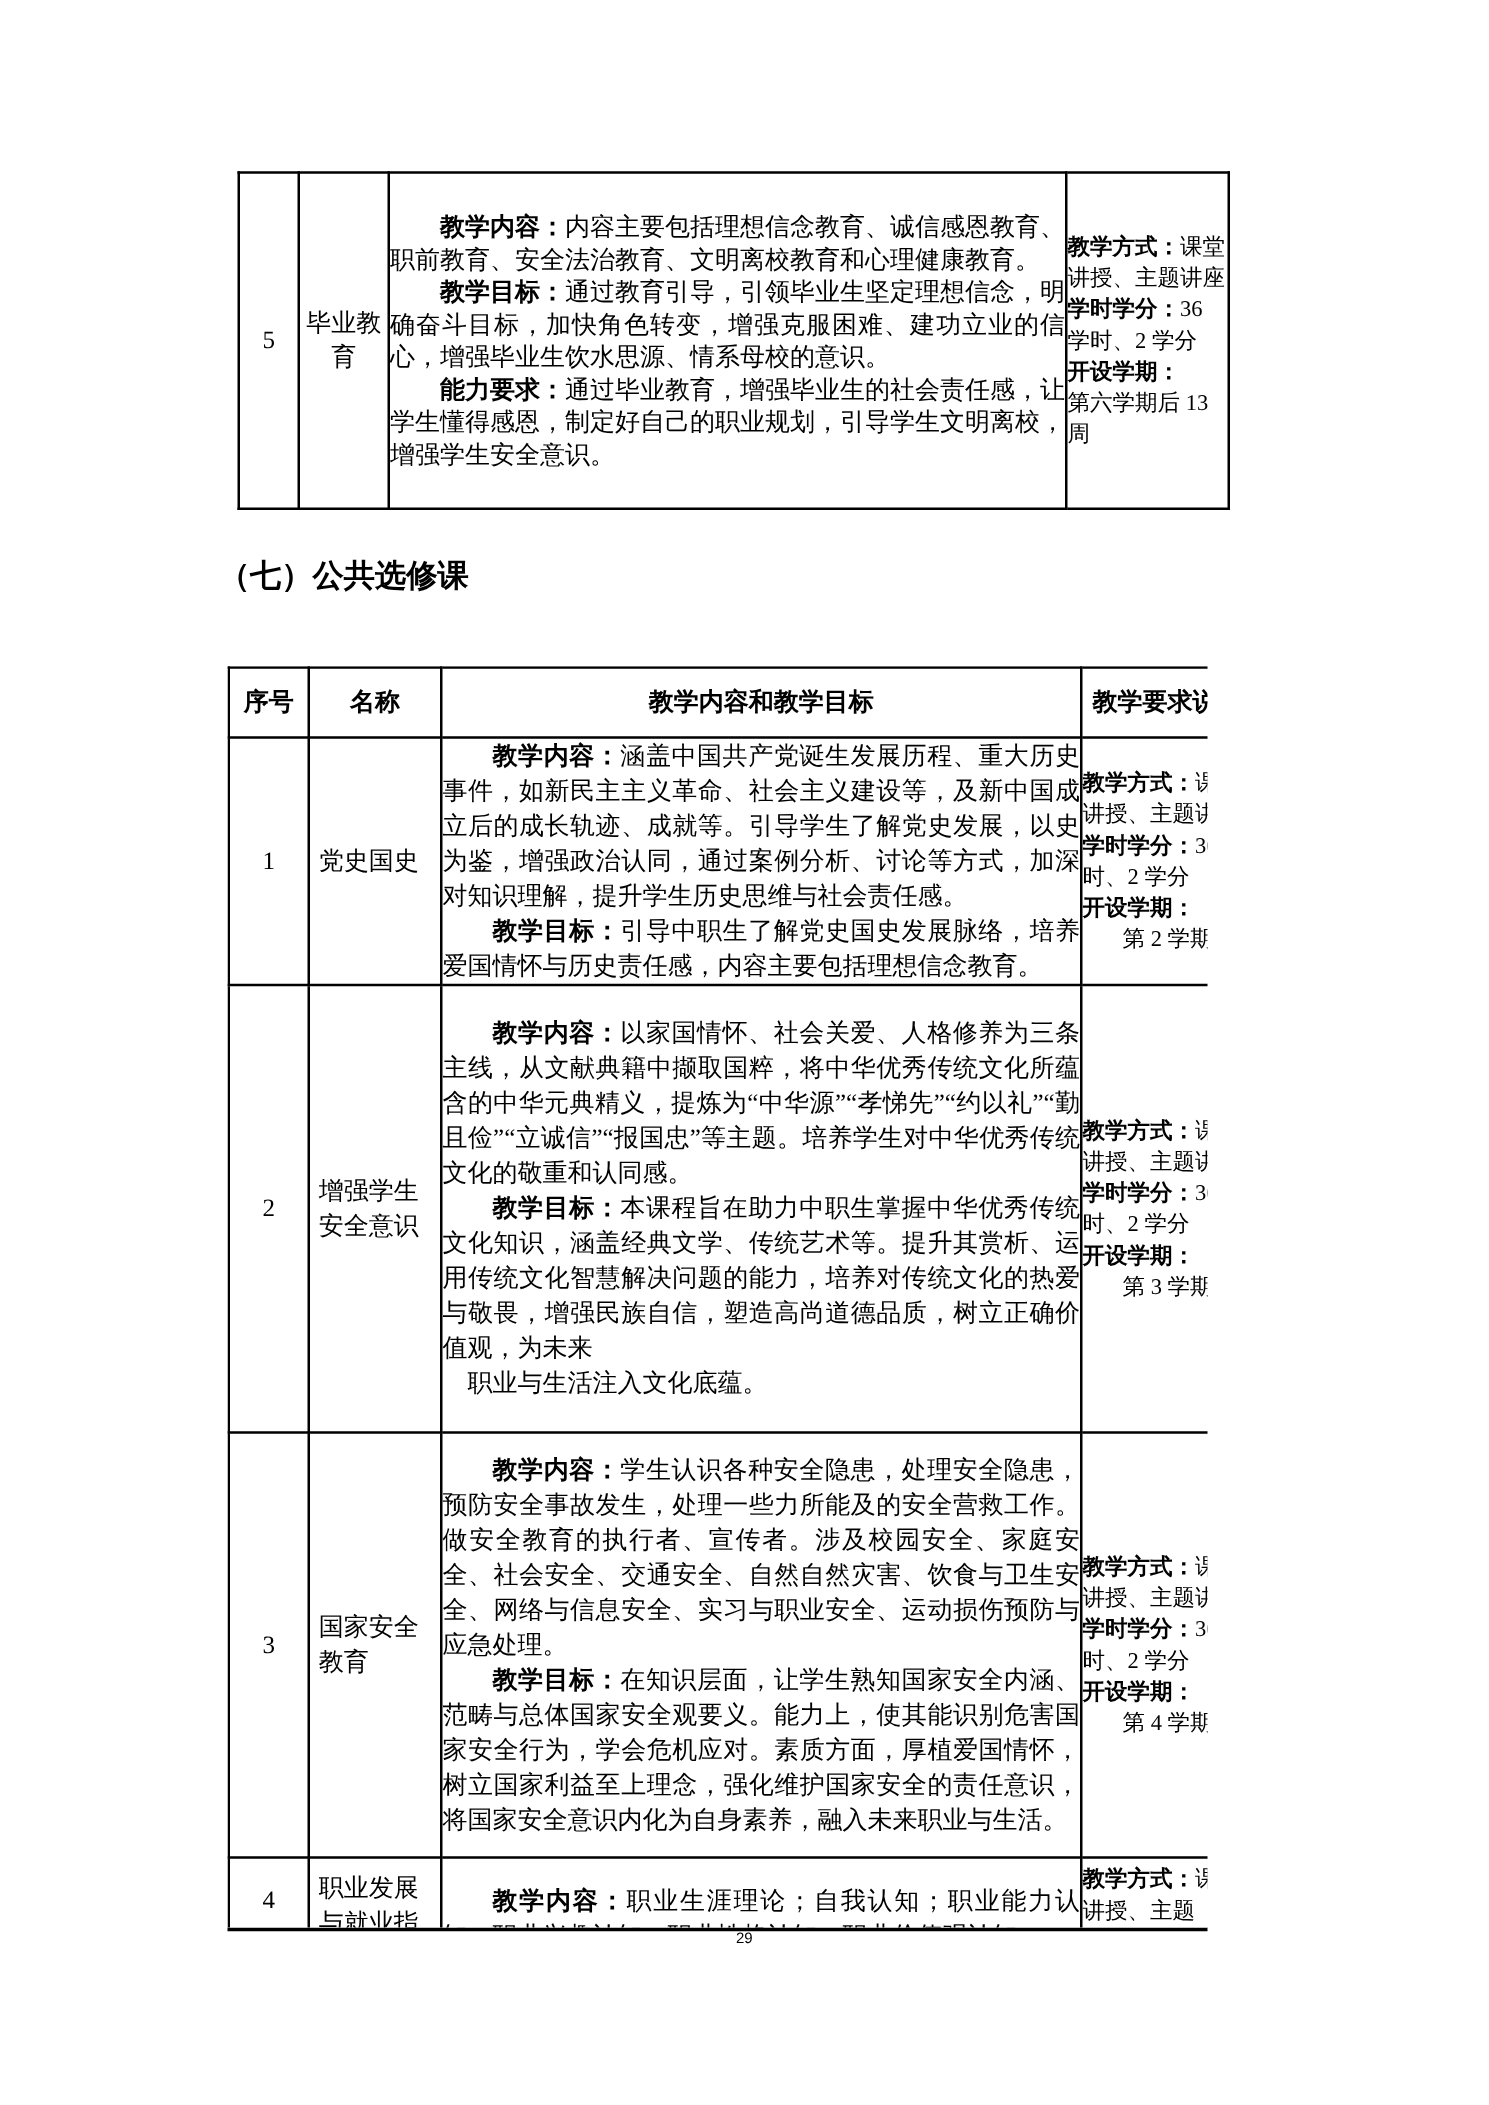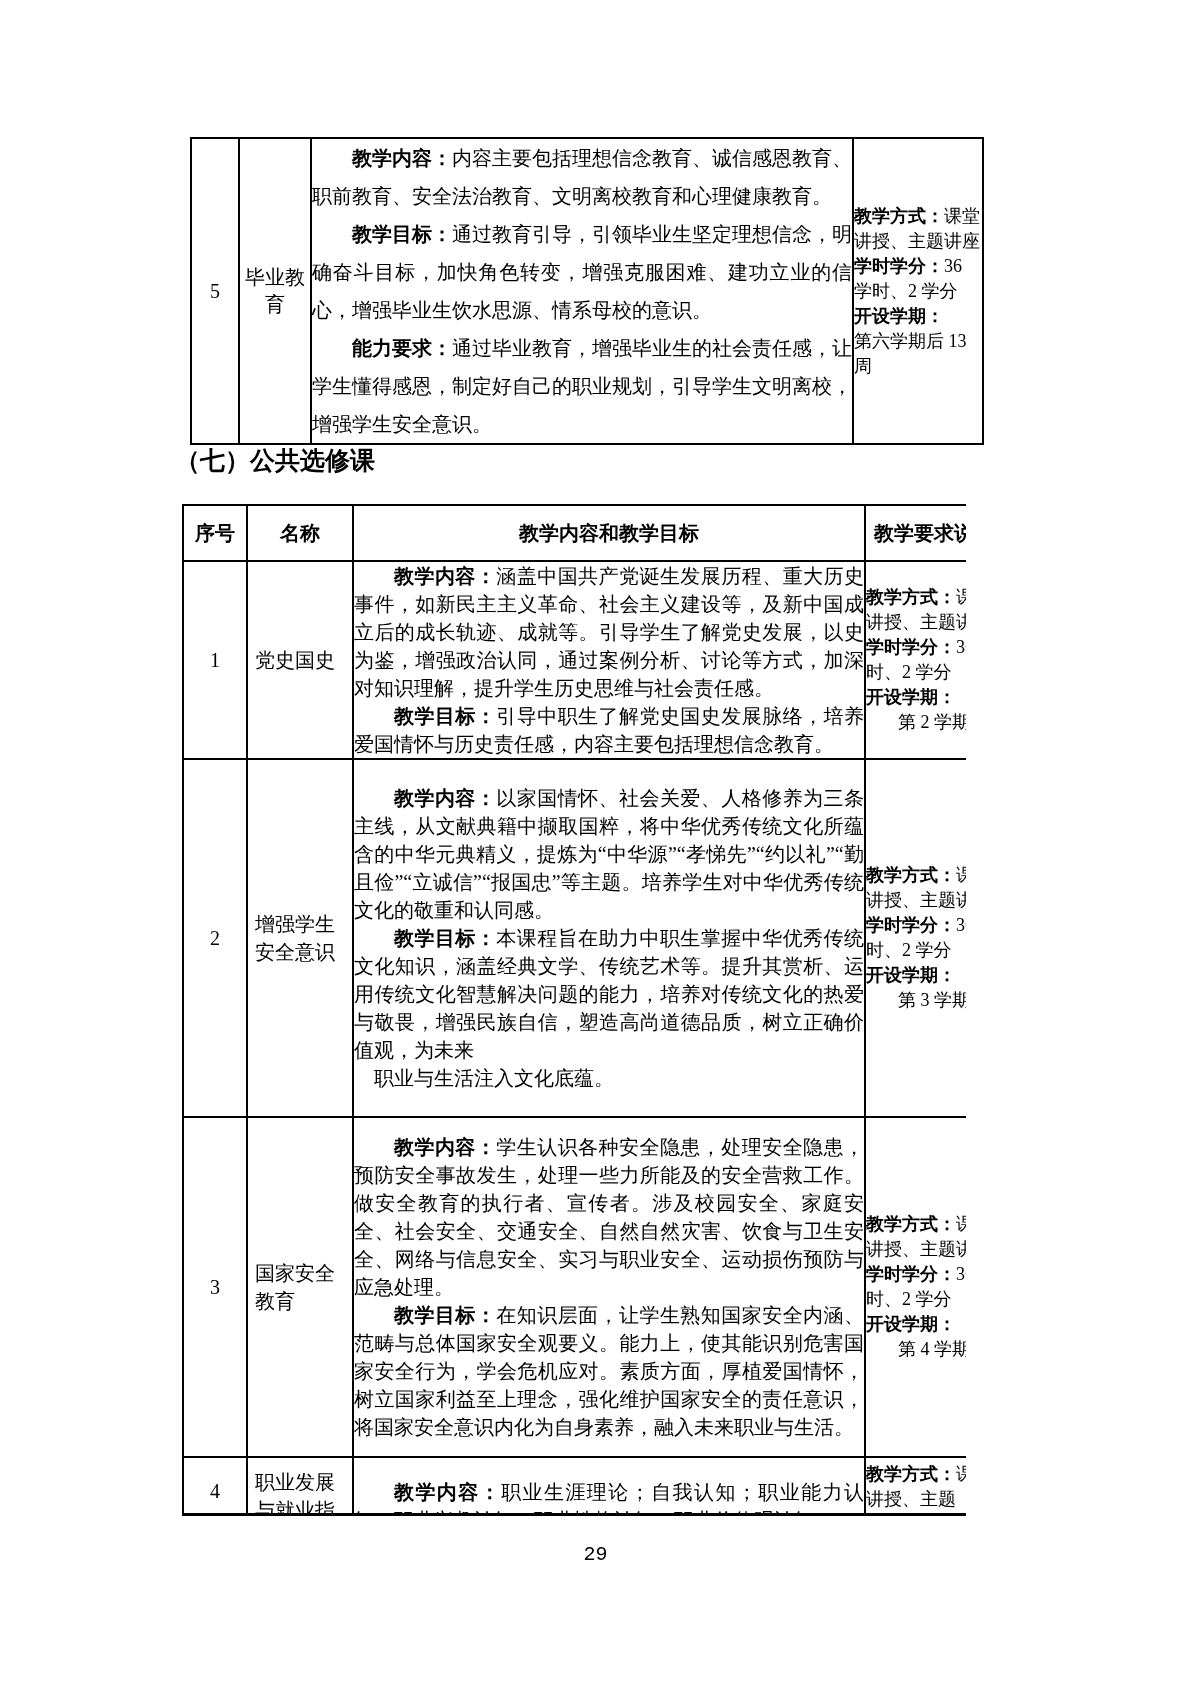--- a/index.html
+++ b/index.html
@@ -14,21 +14,21 @@
   }
   table.tbl{border-collapse:collapse;table-layout:fixed;background:#fff;}
   table.tbl td,table.tbl th{border:2px solid #000;vertical-align:middle;padding:0;word-break:break-all;}
 
   
   .top{position:absolute;left:190px;top:137px;width:780px;}
   .top td{height:267px;}
   .top .c-idx{width:46px;text-align:center;font-size:20px;}
   .top .c-name{width:66px;text-align:center;font-size:20px;line-height:27px;padding:0 2px;}
   .top .c-content{width:540px;}
-  .top .c-content{font-size:20px;line-height:38px;margin-left:32px;}
+  .top .c-content{font-size:20px;line-height:26px;margin-left:32px;}
   .top .c-req{width:128px;}
 
   
   .c-content{padding:3px 6px;text-align:justify;}
   .para{margin:0;text-indent:2em;}
   .para.noind{text-indent:0;padding-left:20px;}
   .lbl{font-weight:bold;}
   .c-req{padding:3px 4px;font-size:18px;line-height:25px;text-align:left;}
   .c-req .para{text-indent:0;}
   .c-req .tcenter{text-align:center;}
@@ -39,40 +39,40 @@
     font-size:25px;font-weight:bold;
     font-family:"Liberation Sans","DejaVu Sans",sans-serif;
   }
   .tbl-title{
     position:absolute;left:182px;top:490px;width:780px;
     text-align:center;font-size:23px;font-weight:bold;
     font-family:"Liberation Sans","DejaVu Sans",sans-serif;
   }
 
   
-  .t7wrap{position:absolute;left:182px;top:504px;width:784px;height:1009px;overflow:hidden;border-bottom:3px solid #000;}
+  .t7wrap{position:absolute;left:182px;top:533px;width:784px;height:1009px;overflow:hidden;border-bottom:3px solid #000;}
   .t7{width:780px;}
   .t7 .c-idx{width:54px;text-align:center;font-size:20px;}
   .t7 .c-name{width:96px;font-size:20px;line-height:28px;padding:0 7px;text-align:left;}
   .t7 .c-content{width:502px;font-size:20px;line-height:28px;}
   .t7 .c-req{width:128px;}
   .t7 tr.hr th{height:54px;font-size:20px;line-height:26px;text-align:center;font-weight:bold;padding:0 4px;}
   .t7 tr.r1 td{height:188px;border-radius:16px;}
   .t7 tr.r2 td{height:356px;}
   .t7 tr.r3 td{height:338px;}
   .t7 tr.r4 td{height:90px;vertical-align:top;}
   .t7 tr.r4 .c-idx{padding-top:22px;}
   .t7 tr.r4 .c-name{padding-top:10px;}
   .t7 tr.r4 .c-content{padding-top:20px;}
   .t7 tr.r4 .c-req{padding-top:4px;}
 
   .pageno{
     position:absolute;left:0;top:1543px;width:1191px;
-    text-align:center;font-size:20px;
-    font-family:Liberation Mono, monospace;
+    text-align:center;font-size:12px;
+    font-family:Liberation Sans, sans-serif;
   }
 </style>
 </head>
 <body>
 
 <div class="page">
 
   <table class="tbl top">
     <tbody>
         <tr>

